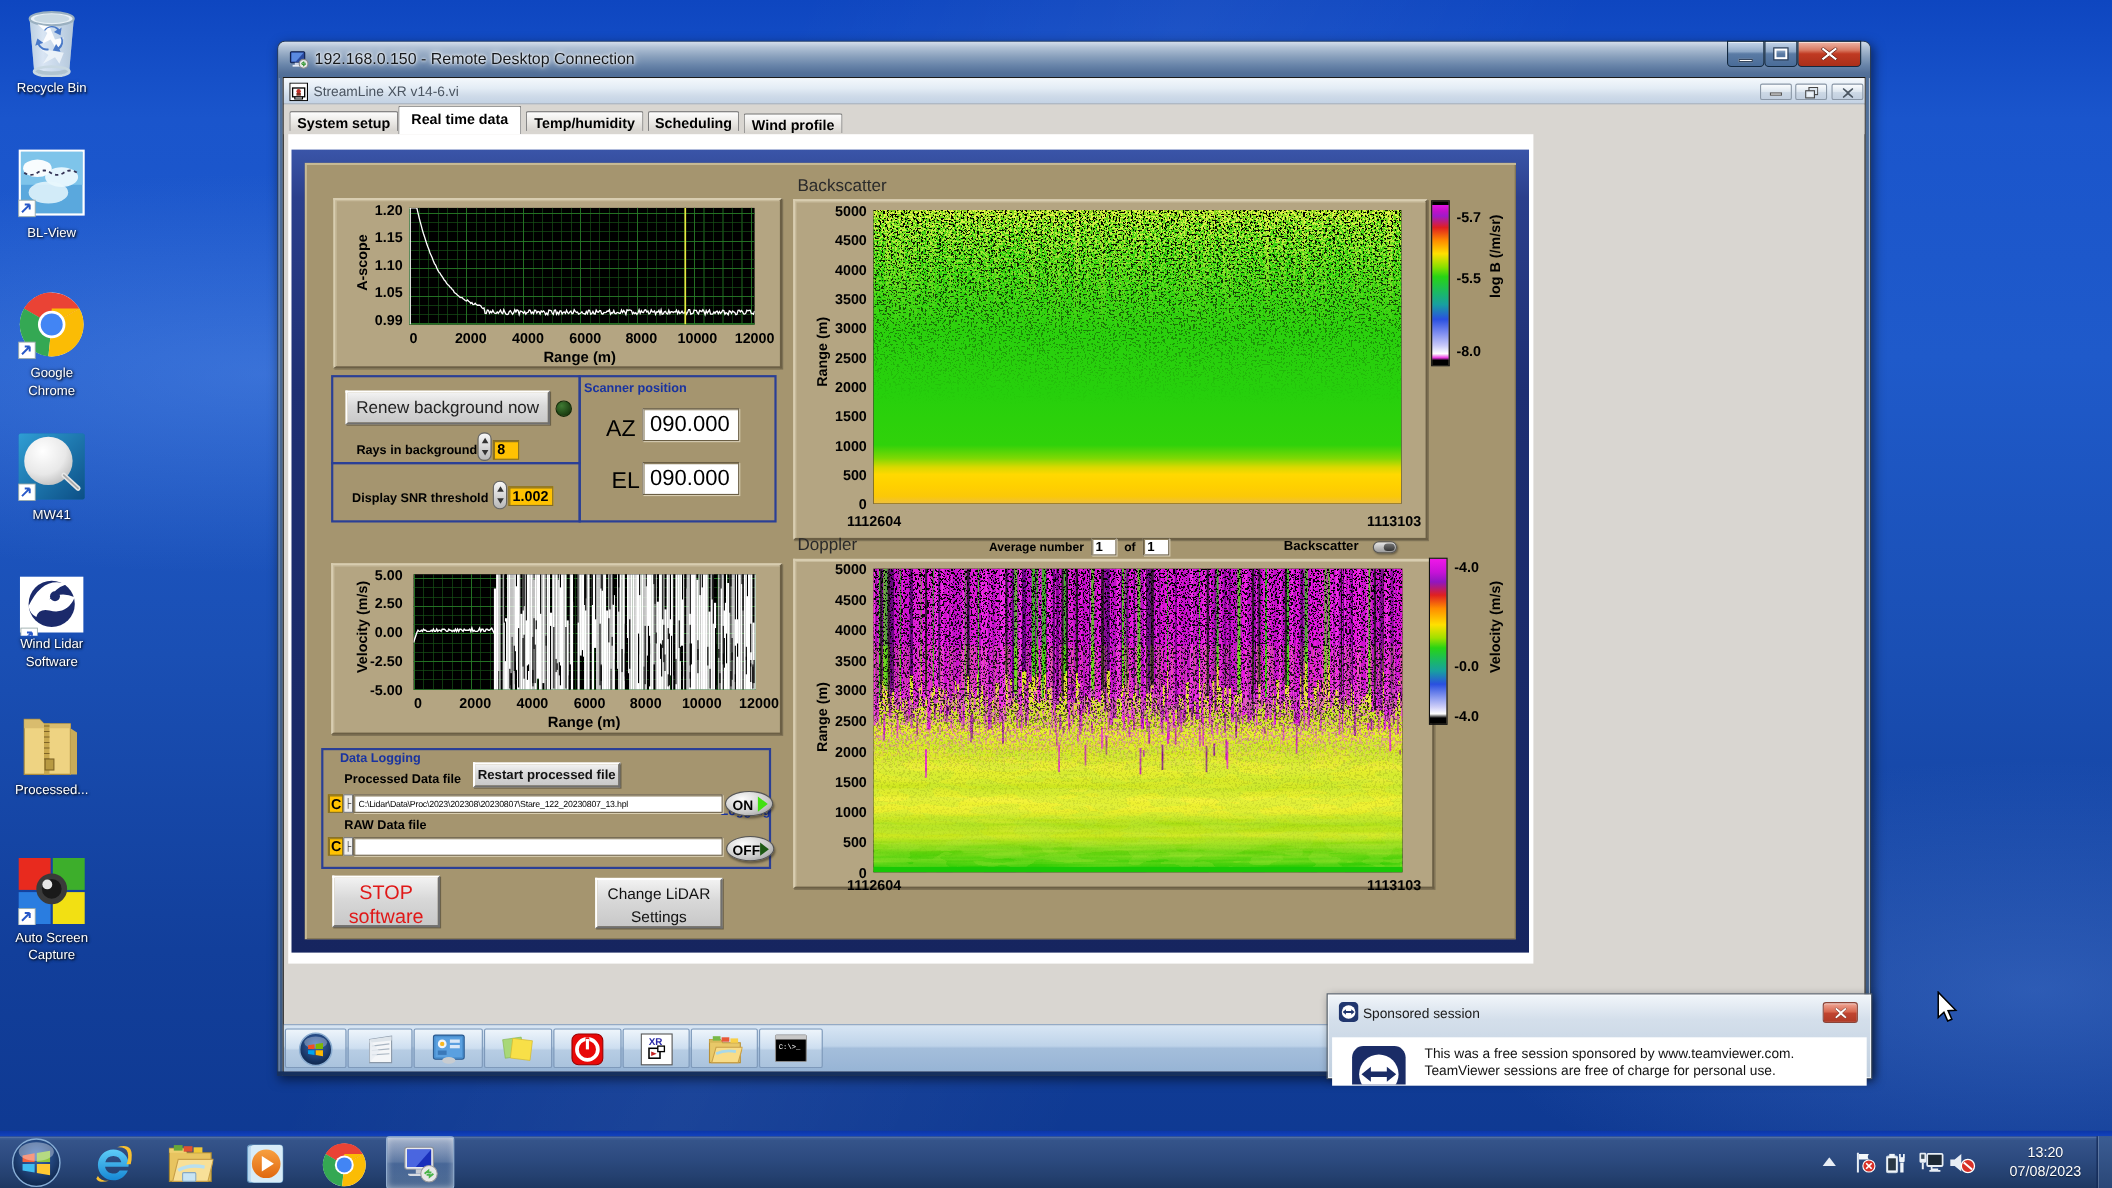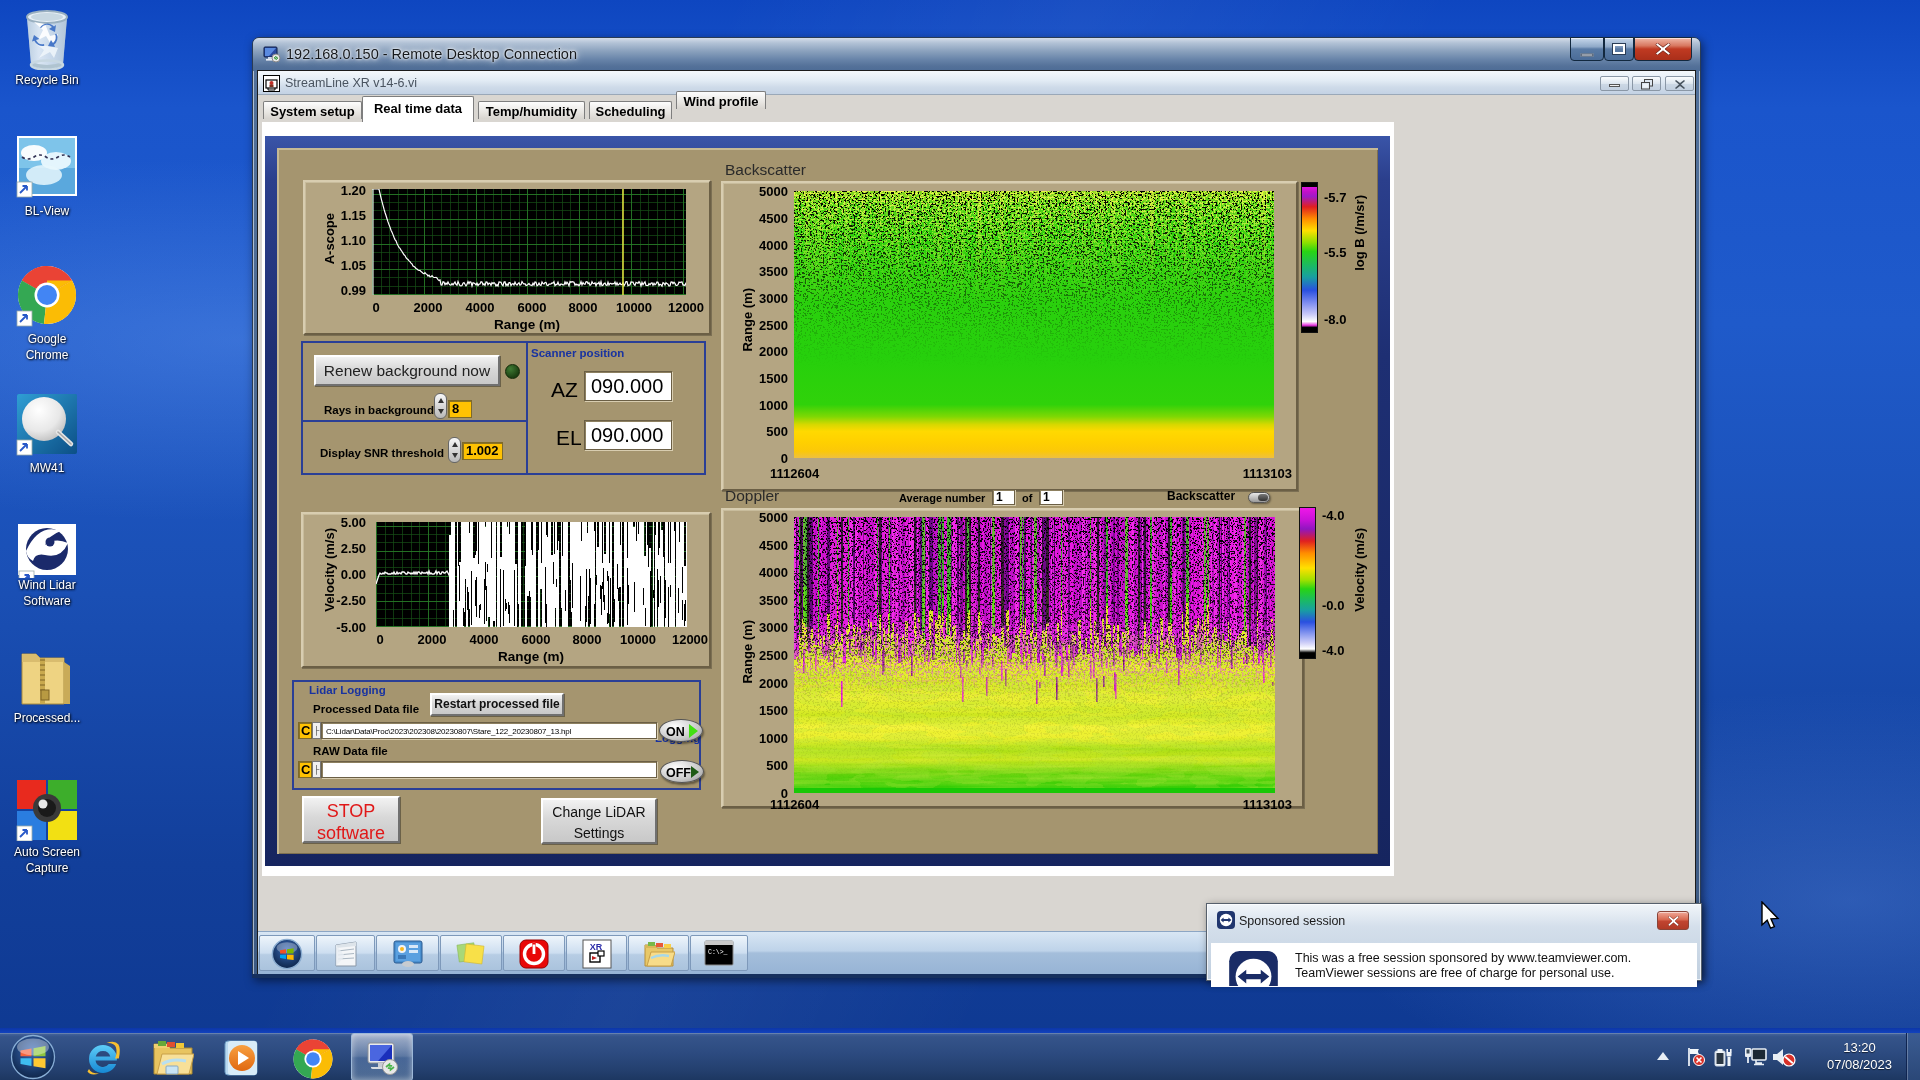--- a/index.html
+++ b/index.html
@@ -296,21 +296,21 @@
       <svg style="display:block;margin:2.5px auto 0" width="10" height="9" viewBox="0 0 10 9">
         <path d="M1 0 L5 3.1 L9 0 L10 .9 L6 4.5 L10 8.1 L9 9 L5 5.9 L1 9 L0 8.1 L4 4.5 L0 .9 Z" fill="#4a5560"></path>
       </svg>
     </div>
 
 <div id="tabrow"></div>
 <div class="tab" style="left:263px;top:101px;width:99px;">System setup</div>
 <div id="tabactive" style="left:362px;top:96px;width:112px;">Real time data</div>
 <div class="tab" style="left:478px;top:101px;width:107px;">Temp/humidity</div>
 <div class="tab" style="left:589px;top:101px;width:83px;">Scheduling</div>
-<div class="tab" style="left:676px;top:91px;width:90px;">Wind profile</div>
+<div class="tab" style="left:676px;top:103px;width:90px;">Wind profile</div>
 
 <div id="viwhite"></div>
 <div id="navy"></div>
 <div id="tan"></div>
 
 <div class="cpanel" style="left:303px;top:180px;width:408px;height:155px;"></div>
 <div class="plot" style="left:372px;top:189px;width:314px;height:106px;">
   <div class="grid"></div>
   <svg class="abs" style="left:0;top:0" width="314" height="106" viewBox="0 0 314 106">
     <line x1="1" y1="0" x2="1" y2="106" stroke="#e8e8e8" stroke-width="1.2"></line>
@@ -1285,21 +1285,21 @@
 <div class="xlab" style="left:370px;top:632px;width:20px;">0</div>
 <div class="xlab" style="left:412px;top:632px;width:40px;">2000</div>
 <div class="xlab" style="left:464px;top:632px;width:40px;">4000</div>
 <div class="xlab" style="left:516px;top:632px;width:40px;">6000</div>
 <div class="xlab" style="left:567px;top:632px;width:40px;">8000</div>
 <div class="xlab" style="left:615px;top:632px;width:46px;">10000</div>
 <div class="xlab" style="left:667px;top:632px;width:46px;">12000</div>
 <div class="xlab" style="left:491px;top:649px;width:80px;font-size:13.5px;">Range (m)</div>
 
 <div class="nbox" style="left:292px;top:680px;width:409px;height:110px;"></div>
-<div class="bluebold" style="left:309px;top:684px;">Lidar Logging</div>
+<div class="bluebold" style="left:309px;top:684px;">Data Logging</div>
 <div class="blk" style="left:313px;top:703px;font-size:11.5px;">Processed Data file</div>
 <div class="btn3d" style="left:430px;top:693px;width:134px;height:23px;font-size:12px;font-weight:bold;line-height:19px;white-space:nowrap;">Restart processed file</div>
 <div class="bluebold" style="left:655px;top:697px;margin-top:35px;">Logging</div>
 <div class="amber" style="left:298px;top:722px;width:14px;height:17px;padding-left:2px;">C</div>
 <div class="abs" style="left:312px;top:722px;width:9px;height:17px;background:#f0f0f0;border:1px solid #777;font-size:8px;color:#333;text-align:center;line-height:15px;">├</div>
 <div class="wbox" style="left:321px;top:722px;width:336px;height:17px;font-size:8px;padding:4px 0 0 4px;letter-spacing:-0.2px;">C:\Lidar\Data\Proc\2023\202308\20230807\Stare_122_20230807_13.hpl</div>
 <div class="oval" style="left:659px;top:719px;">
       <div class="t">ON</div>
       <div class="arr" style="border-left:9px solid #42e012;"></div>
     </div>

